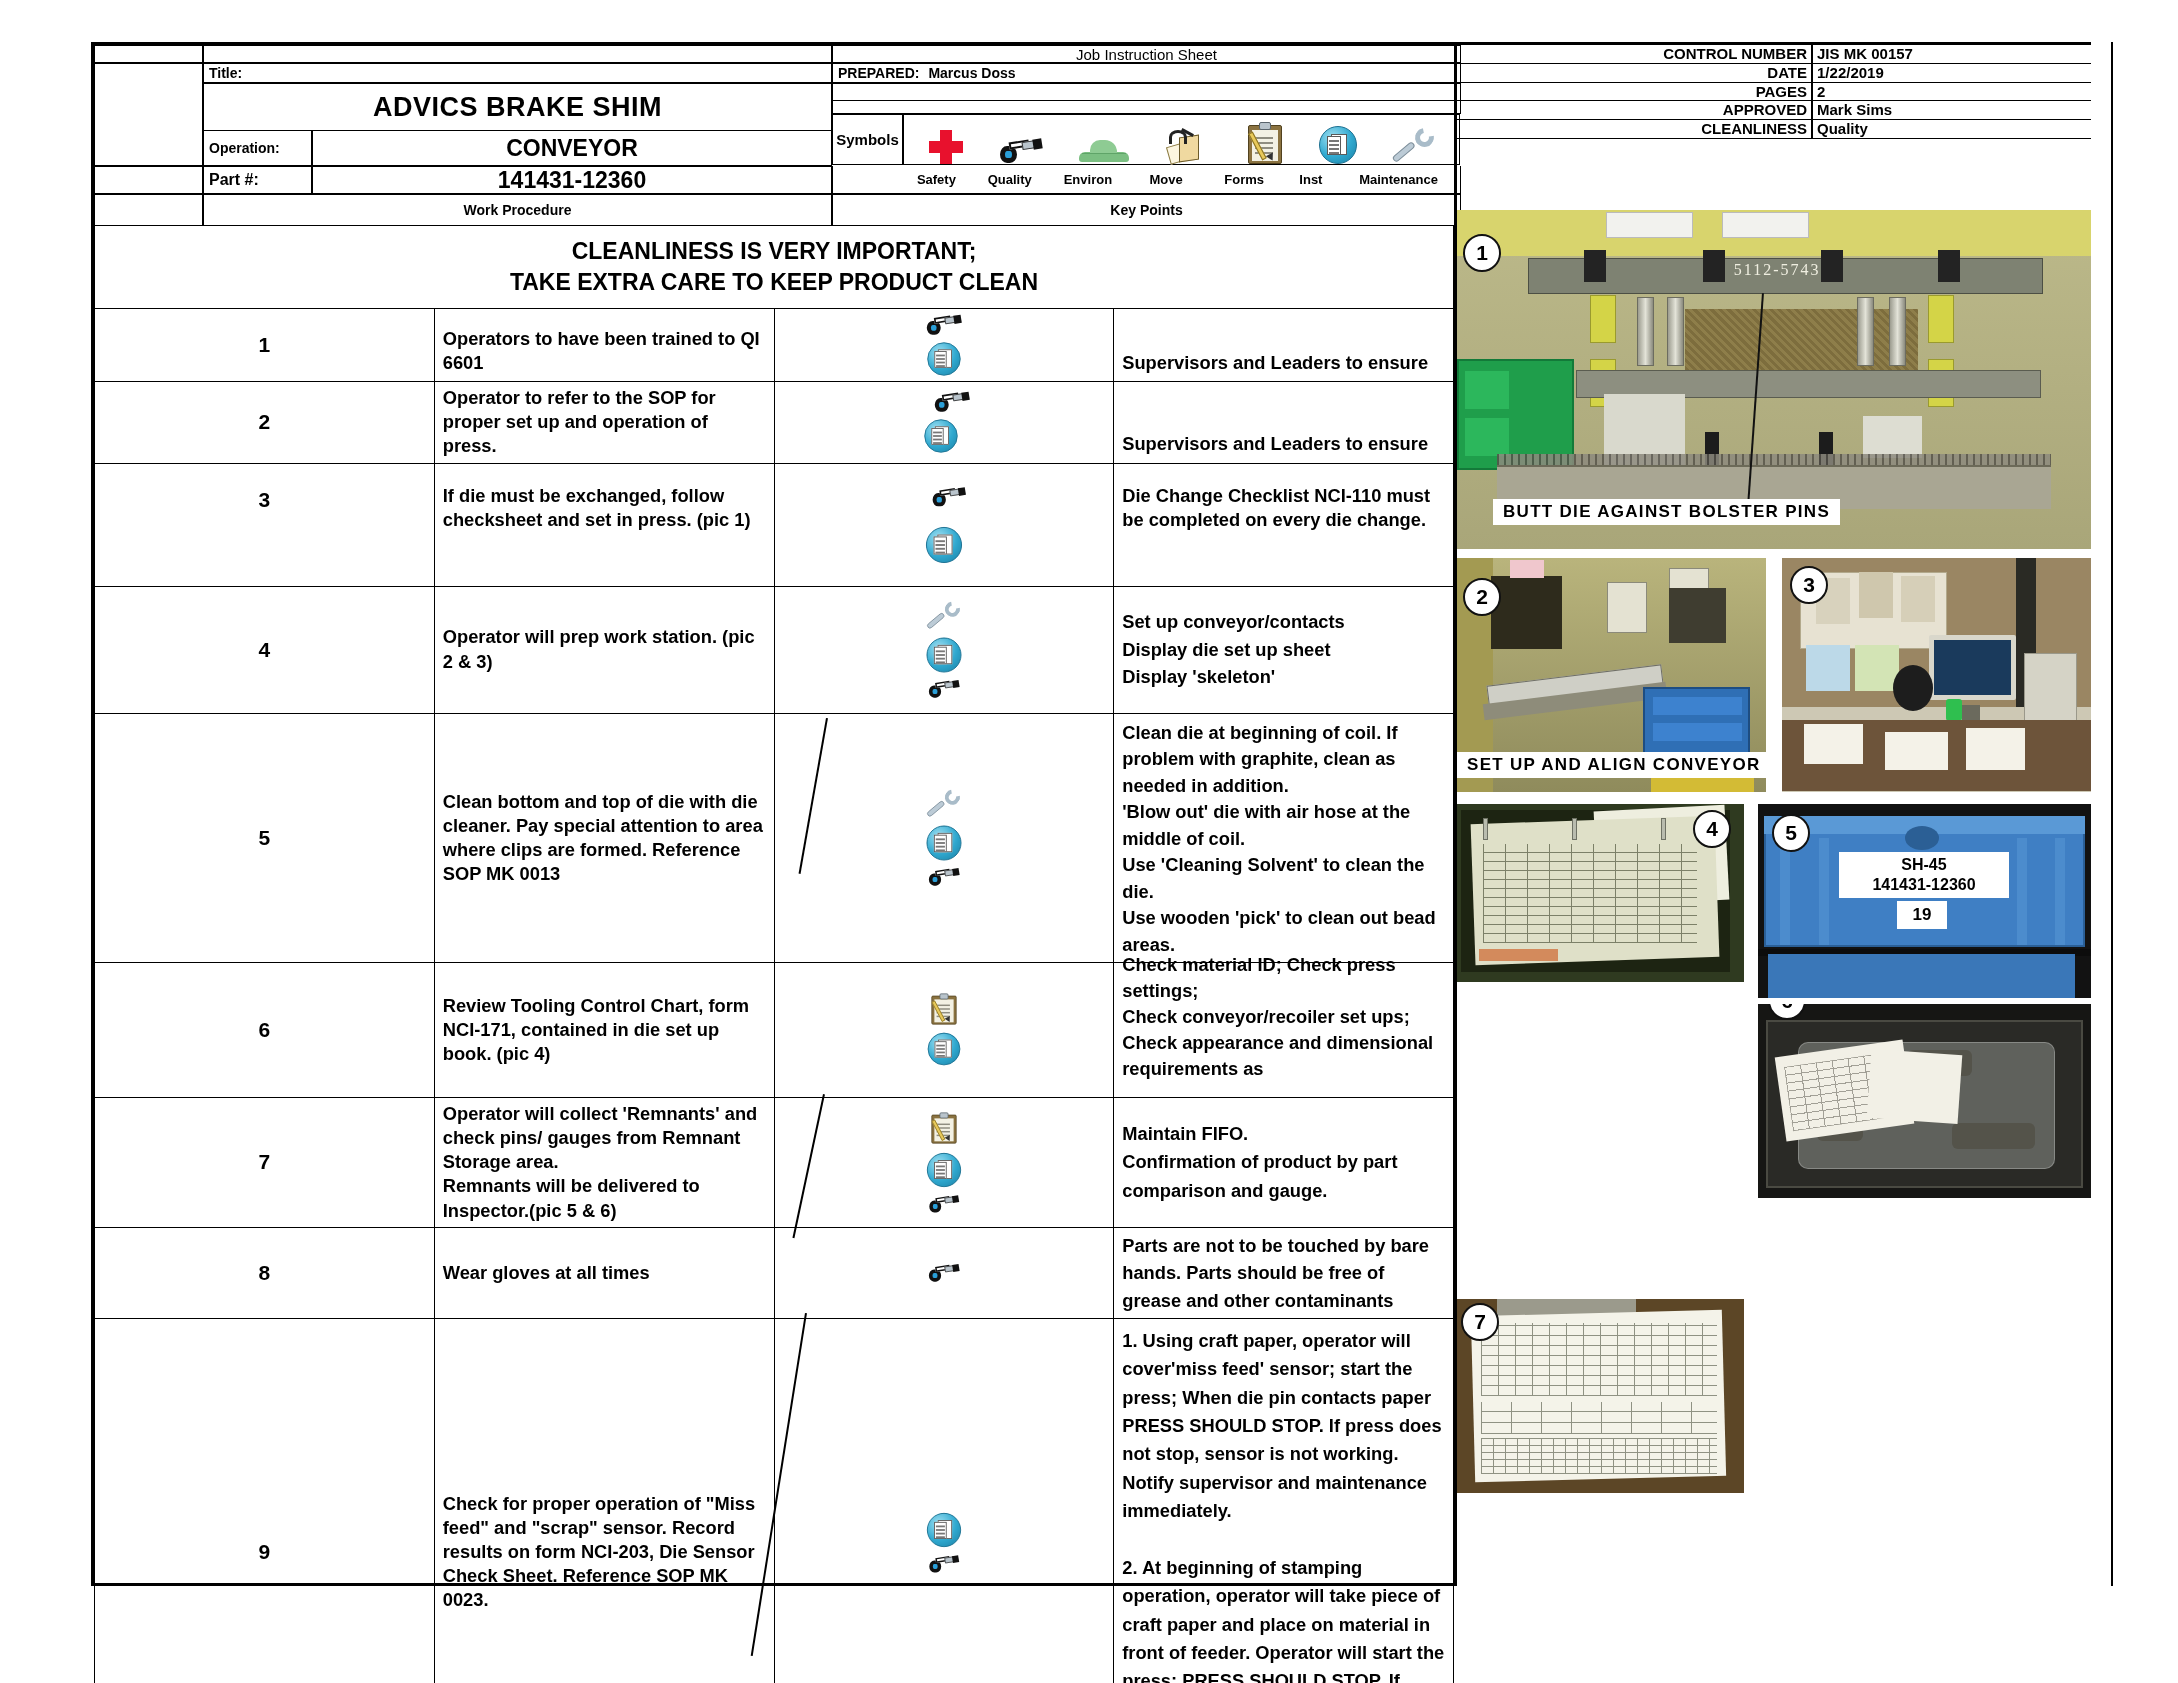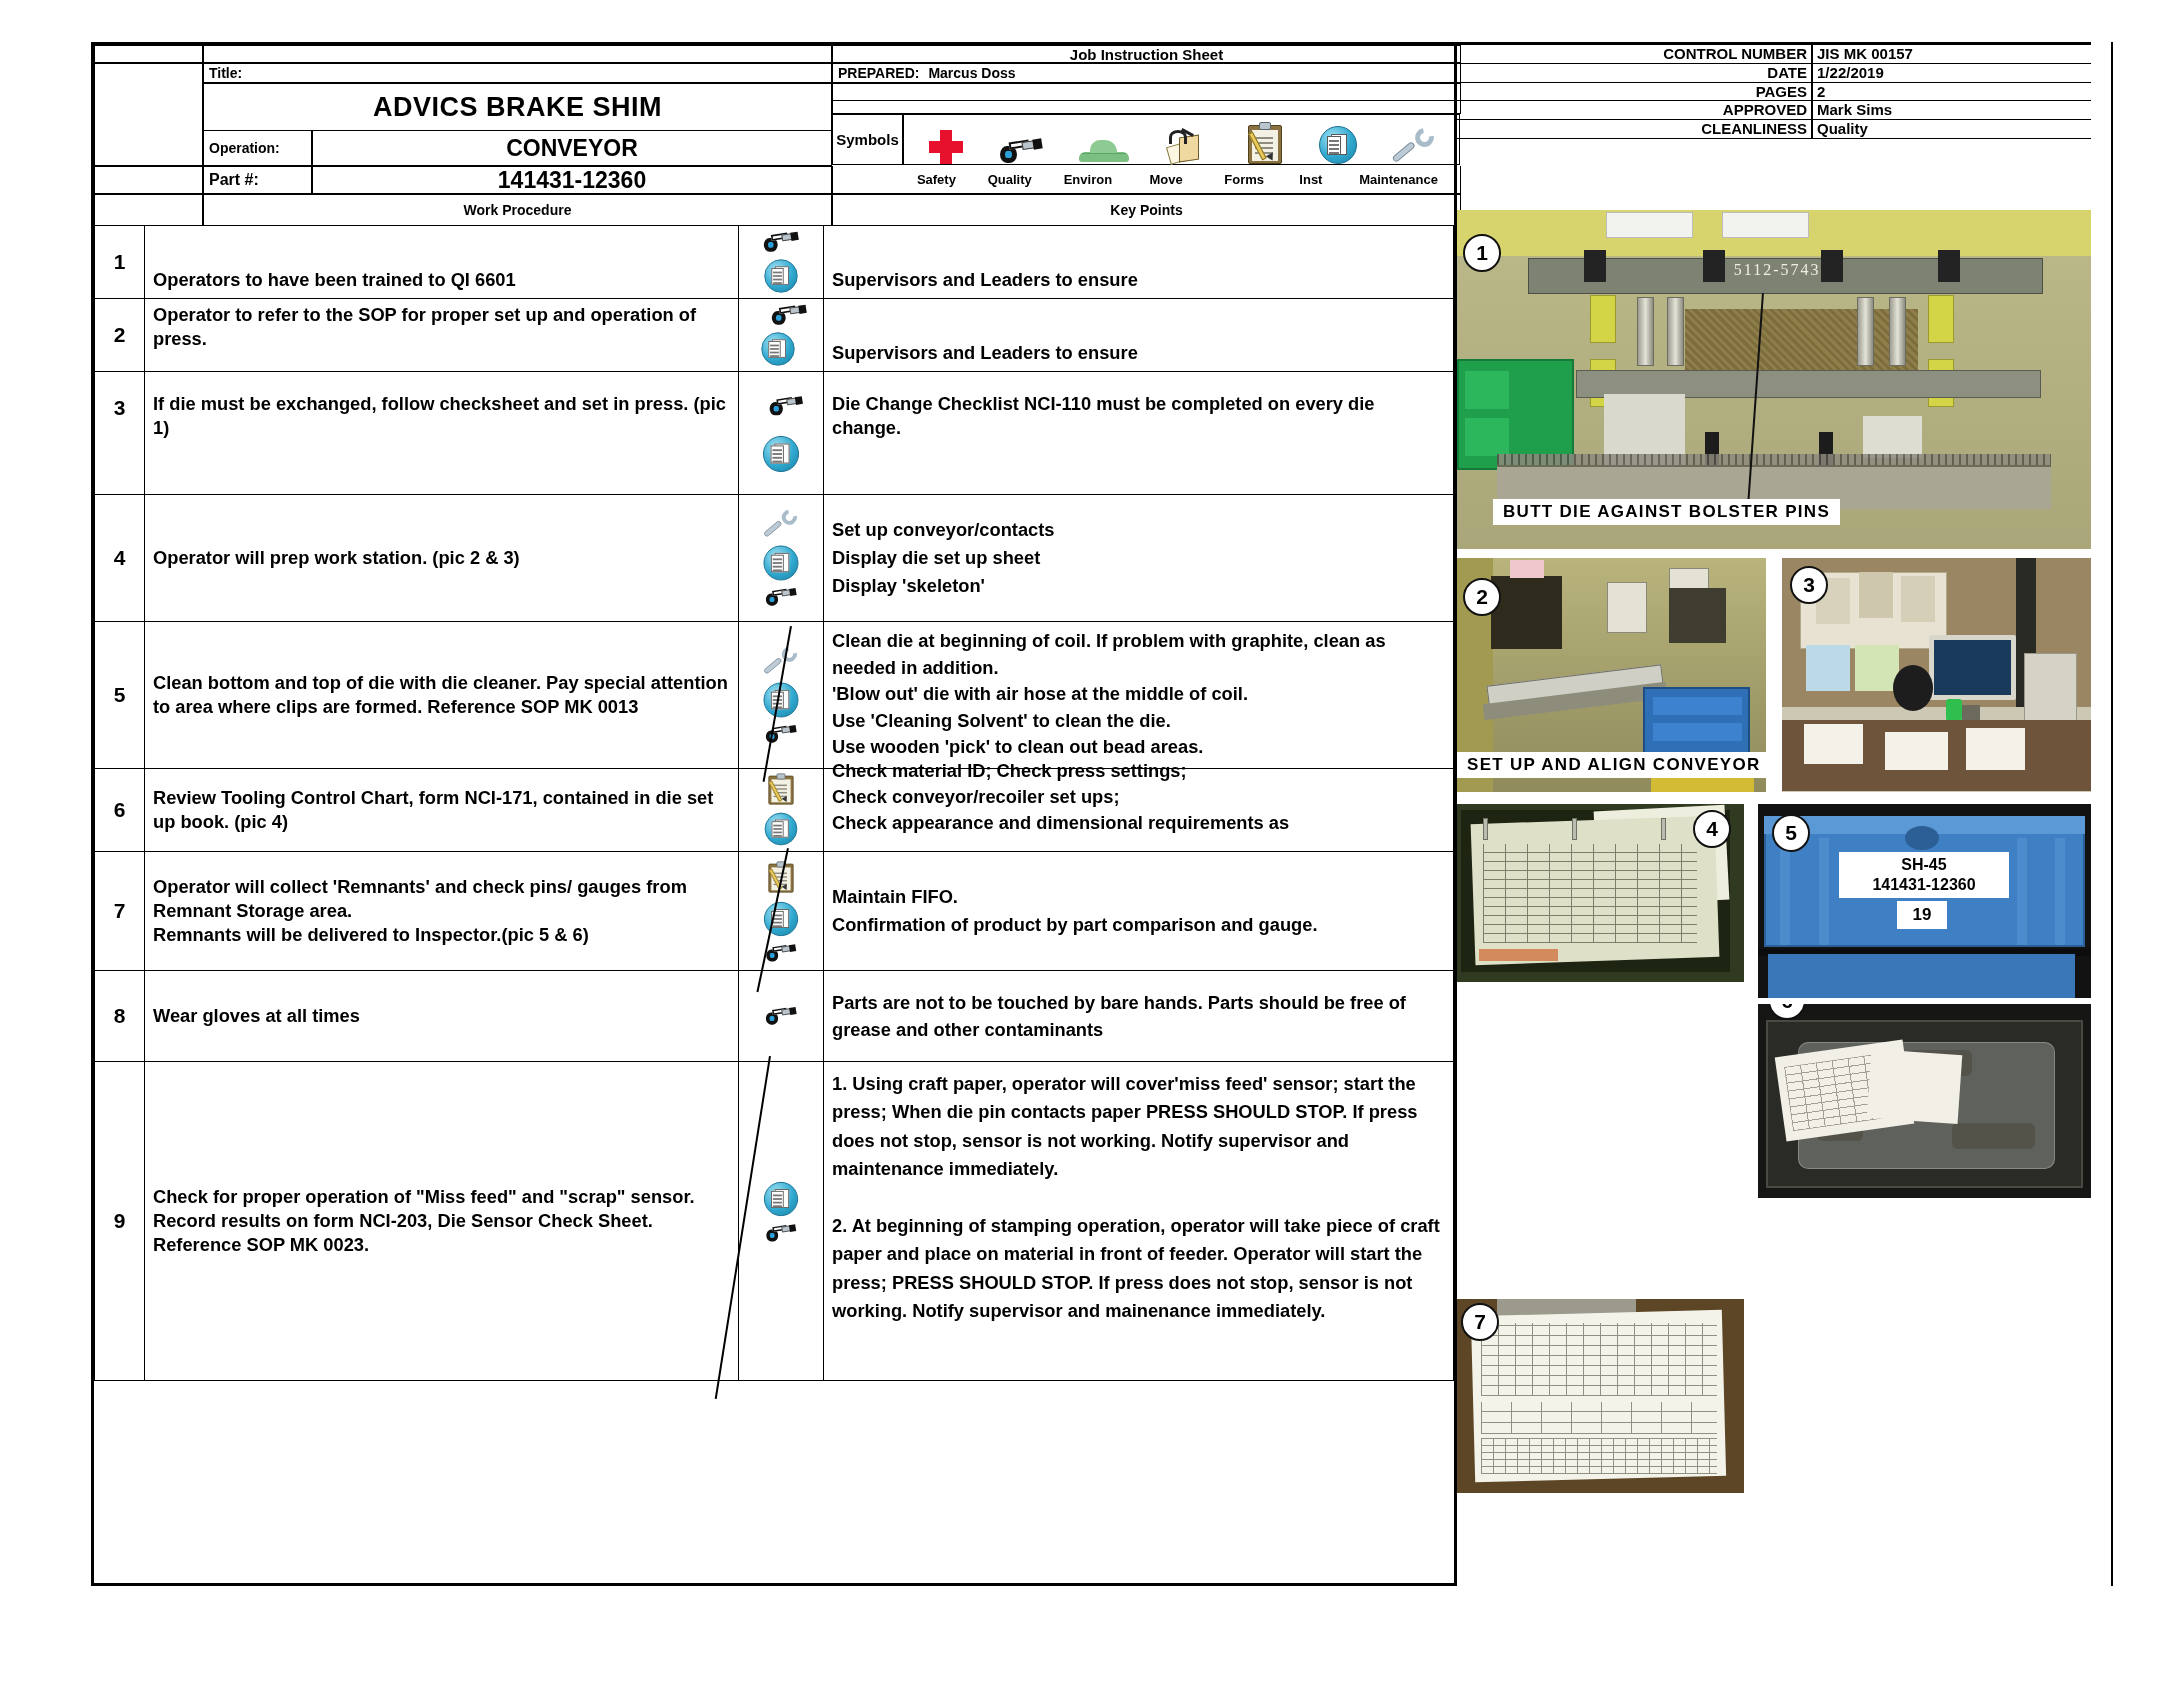--- a/index.html
+++ b/index.html
@@ -266,21 +266,21 @@
       </div>
       <div class="cellbox center-mid" style="left:218px;top:121px;width:520px;height:28px;">
         <span class="val-md">141431-12360</span>
       </div>
 
       <div class="cellbox center-mid" style="left:109px;top:149px;width:629px;height:32px;">
         <span class="colhdr">Work Procedure</span>
       </div>
 
       <div class="cellbox center-mid" style="left:738px;top:0;width:629px;height:18px;">
-        <span style="font-size:15px;font-weight:bold;">Job Instruction Sheet</span>
+        <span style="font-size:15px;font-weight:normal;">Job Instruction Sheet</span>
       </div>
       <div class="cellbox left-mid" style="left:738px;top:18px;width:629px;height:20px;">
         <span class="lbl-sm">PREPARED:</span>
         <span class="lbl-sm" style="padding-left:4px;">Marcus Doss</span>
       </div>
       <div class="cellbox" style="left:738px;top:38px;width:629px;height:18px;"></div>
       <div class="cellbox" style="left:738px;top:55px;width:629px;height:14px;"></div>
 
       <div class="cellbox center-mid" style="left:738px;top:69px;width:71px;height:51px;">
         <span style="font-size:15px;font-weight:bold;">Symbols</span>
@@ -348,20 +348,26 @@
         </div>
       </div>
 
       <div class="cellbox center-mid" style="left:738px;top:149px;width:629px;height:32px;">
         <span class="colhdr">Key Points</span>
       </div>
     </div>
 
     <table id="proc">
       <tbody>
+          <tr class="banner">
+        <td colspan="4">
+          <div>CLEANLINESS IS VERY IMPORTANT;</div>
+          <div>TAKE EXTRA CARE TO KEEP PRODUCT CLEAN</div>
+        </td>
+      </tr>
 
       <tr style="height:57px;">
         <td class="c-num">1</td>
         <td class="c-proc" style="vertical-align:bottom;padding-bottom:6px;">Operators to have been trained to QI 6601</td>
         <td class="c-sym">
           <div class="symstack">
             <span class="ico ico-mic" style="transform:scale(.82)">
                   <span class="body"></span>
                   <span class="arm"></span>
                   <span class="bar"></span>

